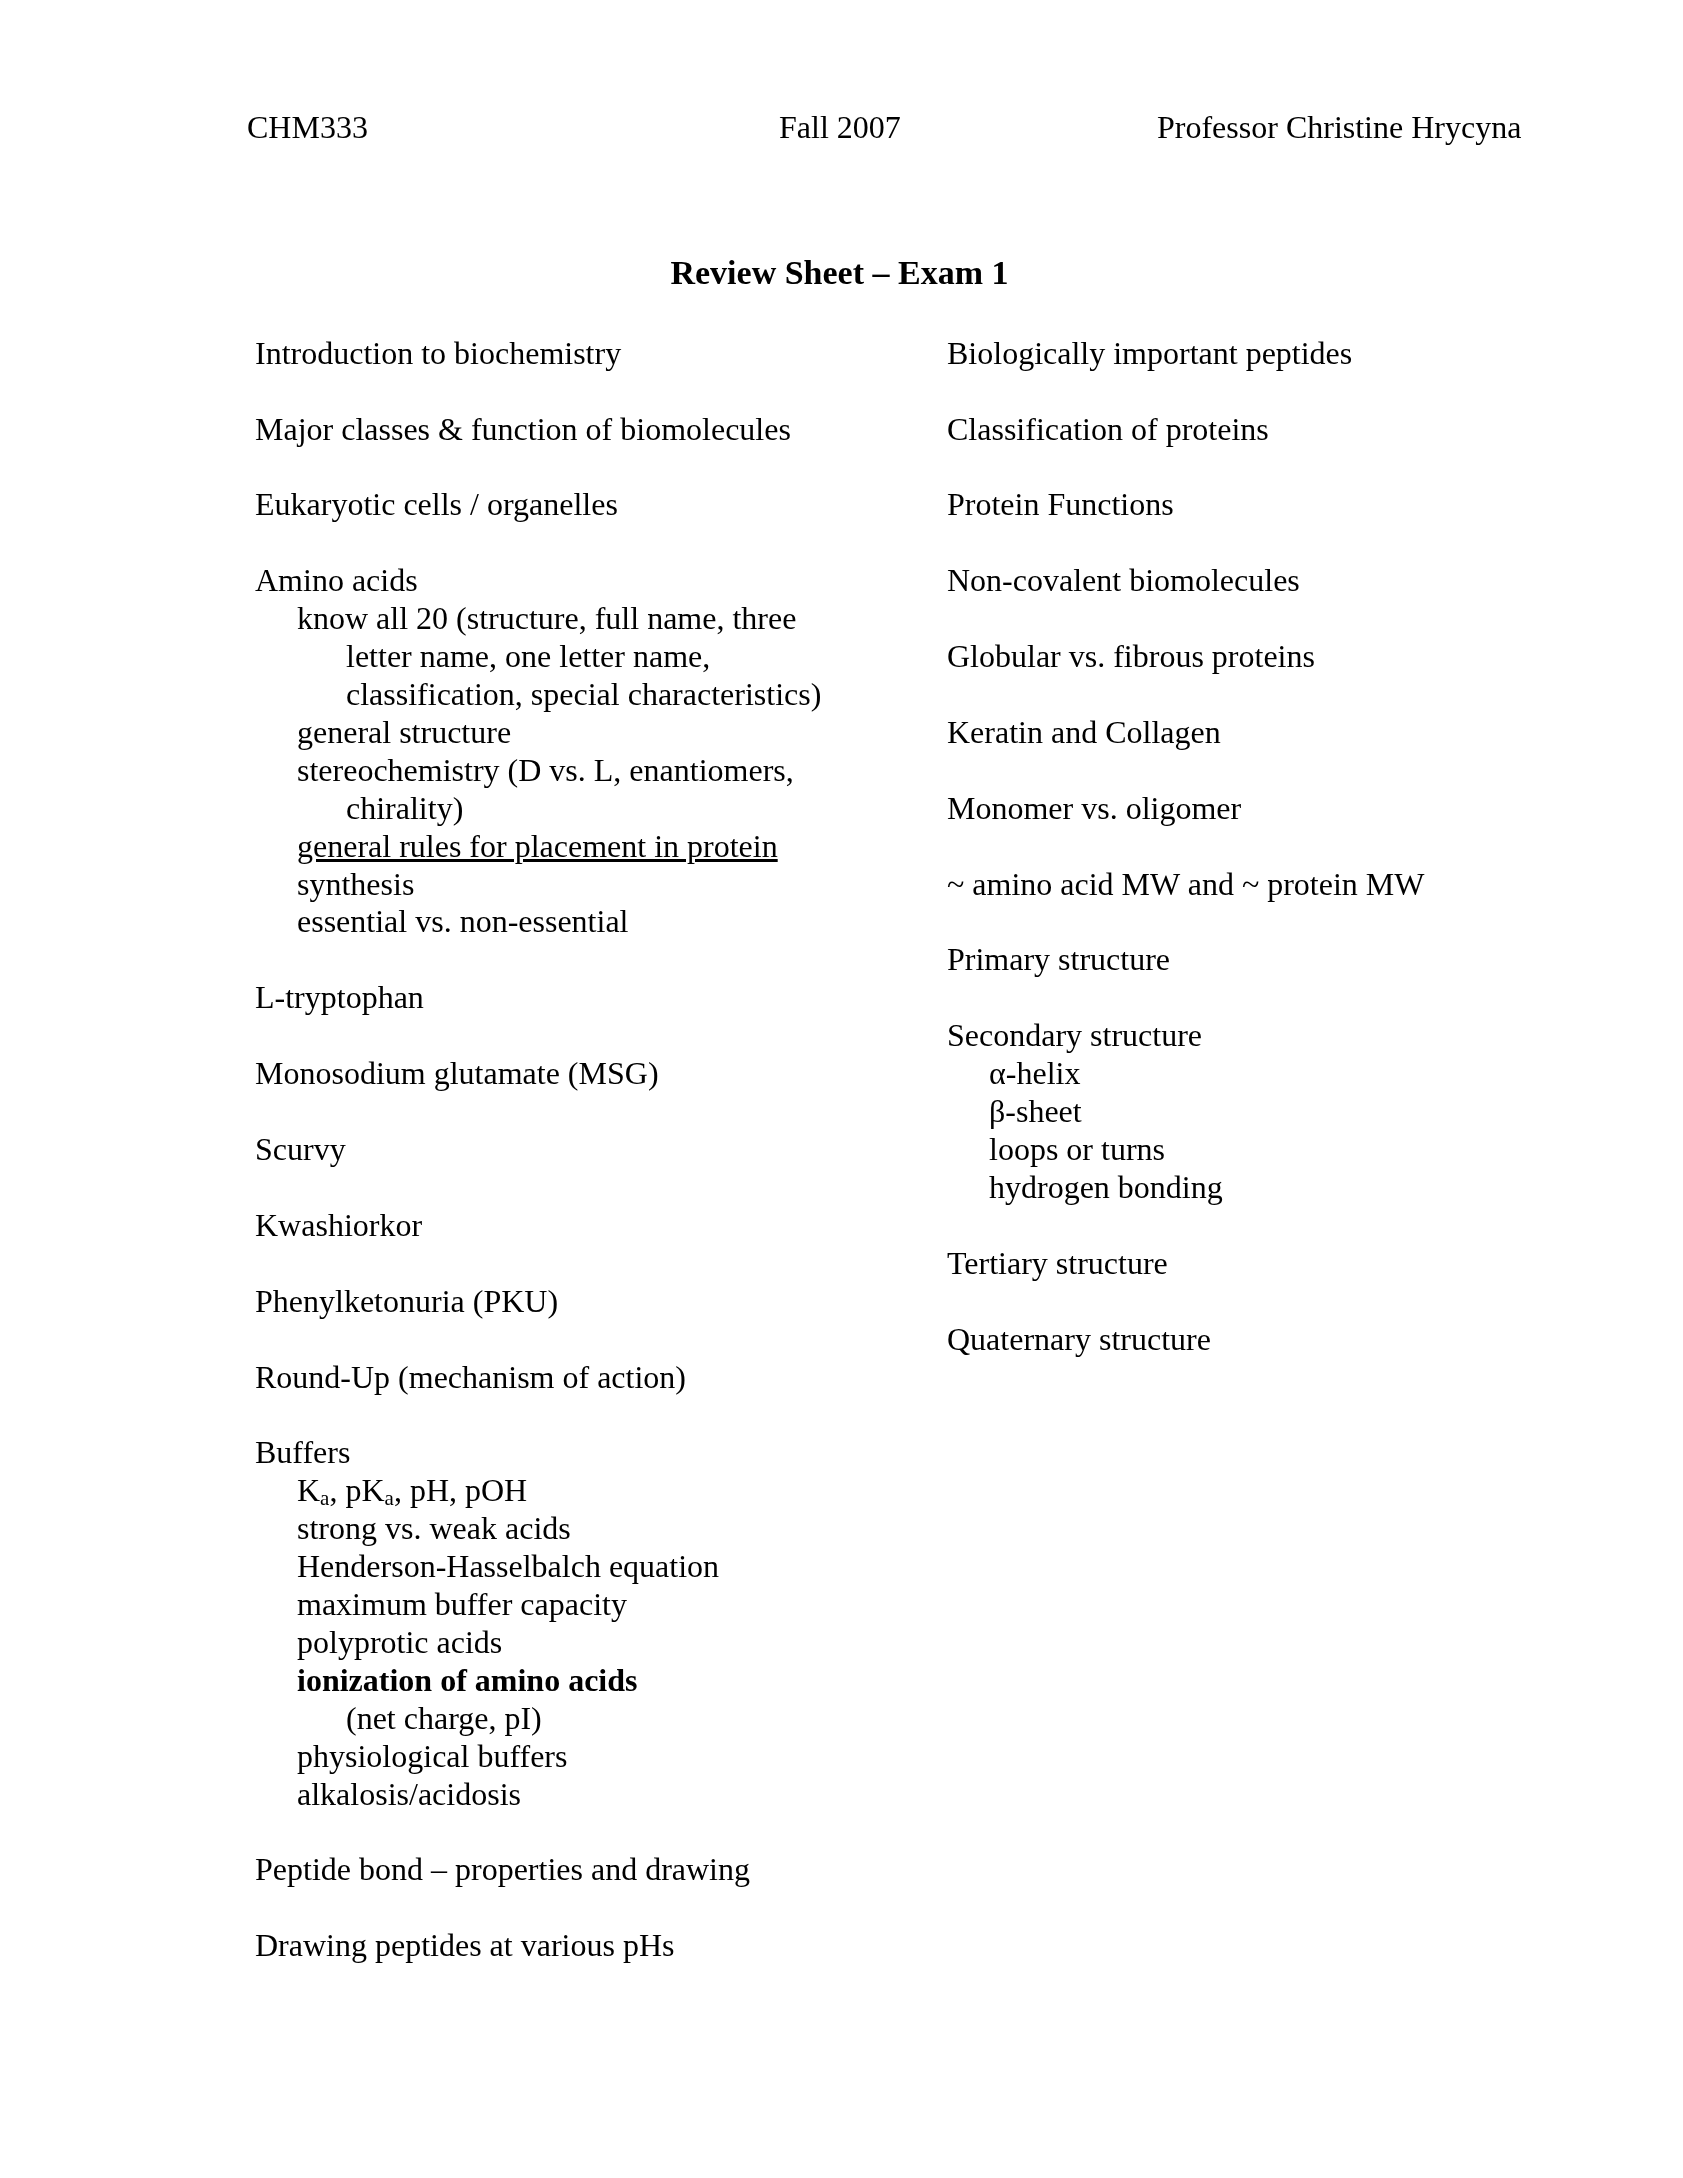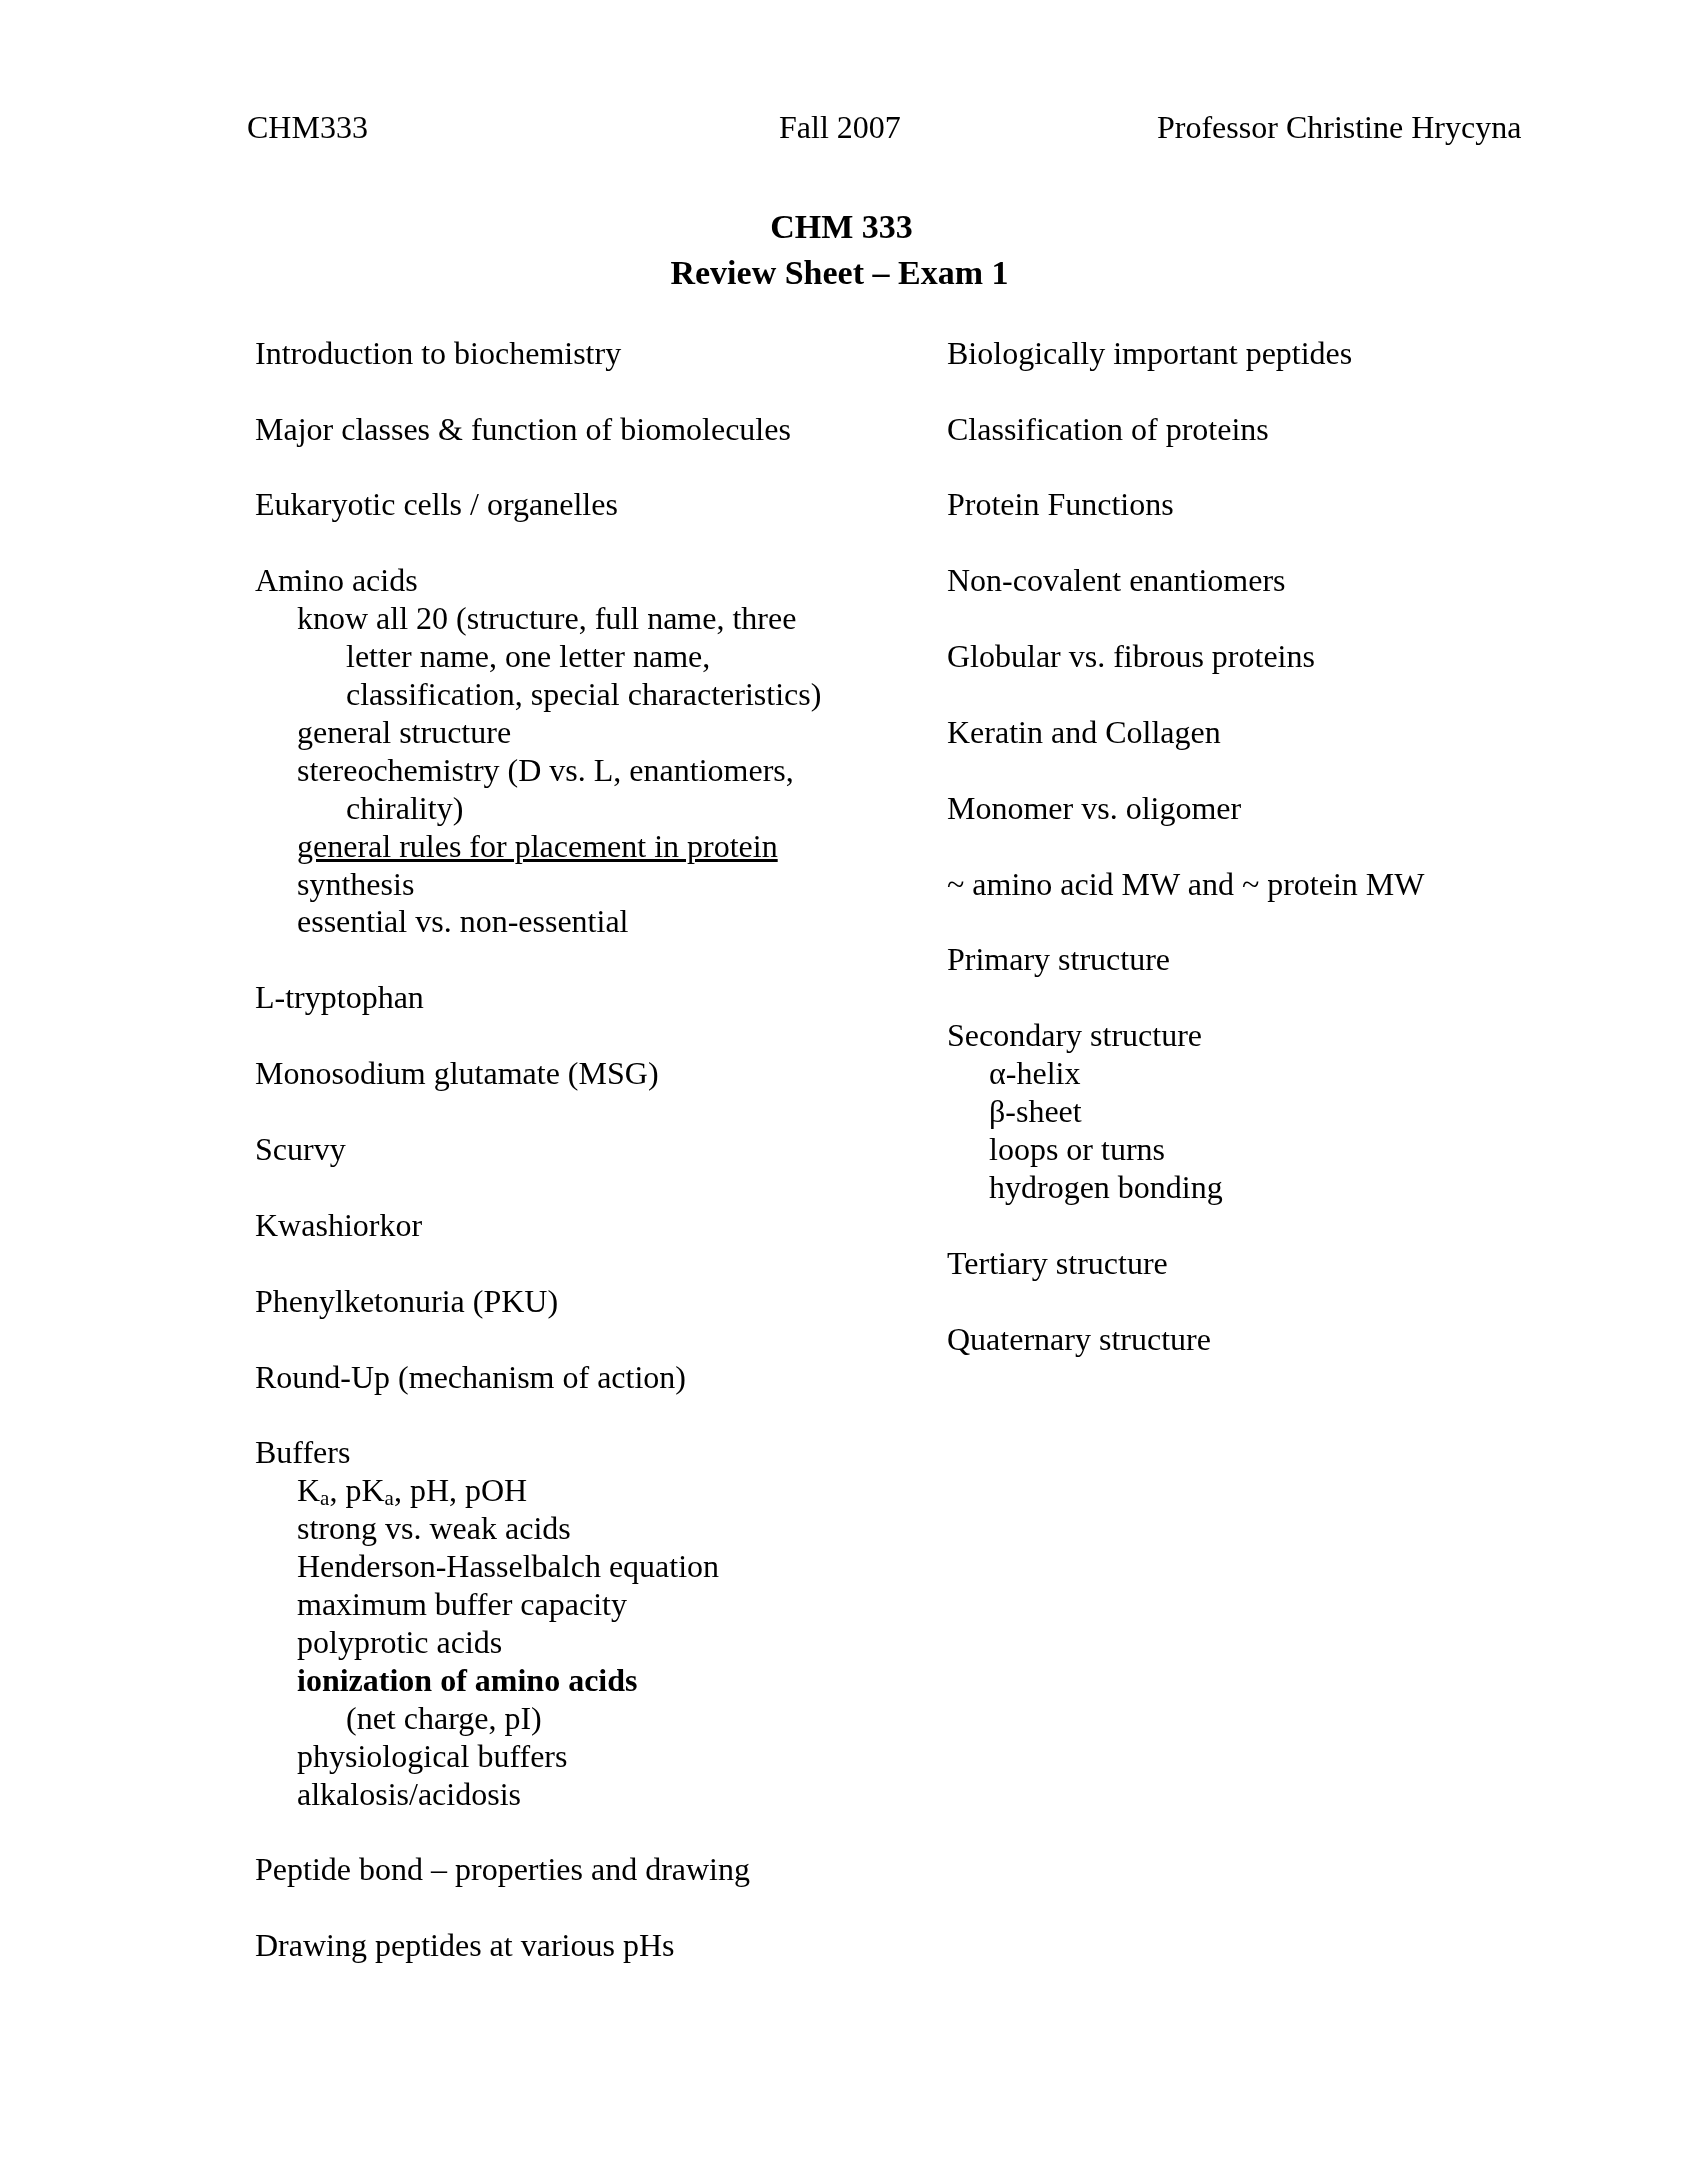--- a/index.html
+++ b/index.html
@@ -25,23 +25,20 @@
 </style>
 </head>
 <body>
 
 <div class="page">
 
   <div class="hdr hdr-left">CHM333</div>
   <div class="hdr hdr-center">Fall 2007</div>
   <div class="hdr hdr-right">Professor Christine Hrycyna</div>
 
-  <div class="title title-1">
-    <span>CHM 333</span>
-  </div>
   <div class="title title-2">
     <span>Review Sheet – Exam 1</span>
   </div>
 
   <div class="col col-left" id="col-left">
       <div class="line ind0" style="top: 326px;">Introduction to biochemistry</div>
       <div class="line ind0" style="top: 402px;">Major classes &amp; function of biomolecules</div>
       <div class="line ind0" style="top: 477px;">Eukaryotic cells / organelles</div>
       <div class="line ind0" style="top: 553px;">Amino acids</div>
       <div class="line ind1" style="top: 591px;">know all 20 (structure, full name, three</div>
@@ -69,21 +66,21 @@
       <div class="line ind2" style="top: 1691px;">(net charge, pI)</div>
       <div class="line ind1" style="top: 1729px;">physiological buffers</div>
       <div class="line ind1" style="top: 1767px;">alkalosis/acidosis</div>
       <div class="line ind0" style="top: 1842px;">Peptide bond – properties and drawing</div>
       <div class="line ind0" style="top: 1918px;">Drawing peptides at various pHs</div>
     </div>
   <div class="col col-right" id="col-right">
       <div class="line ind0" style="top: 326px;">Biologically important peptides</div>
       <div class="line ind0" style="top: 402px;">Classification of proteins</div>
       <div class="line ind0" style="top: 477px;">Protein Functions</div>
-      <div class="line ind0" style="top: 553px;">Non-covalent enantiomers</div>
+      <div class="line ind0" style="top: 553px;">Non-covalent biomolecules</div>
       <div class="line ind0" style="top: 629px;">Globular vs. fibrous proteins</div>
       <div class="line ind0" style="top: 705px;">Keratin and Collagen</div>
       <div class="line ind0" style="top: 781px;">Monomer vs. oligomer</div>
       <div class="line ind0" style="top: 857px;">~ amino acid MW and ~ protein MW</div>
       <div class="line ind0" style="top: 932px;">Primary structure</div>
       <div class="line ind0" style="top: 1008px;">Secondary structure</div>
       <div class="line ind1" style="top: 1046px;">α-helix</div>
       <div class="line ind1" style="top: 1084px;">β-sheet</div>
       <div class="line ind1" style="top: 1122px;">loops or turns</div>
       <div class="line ind1" style="top: 1160px;">hydrogen bonding</div>

